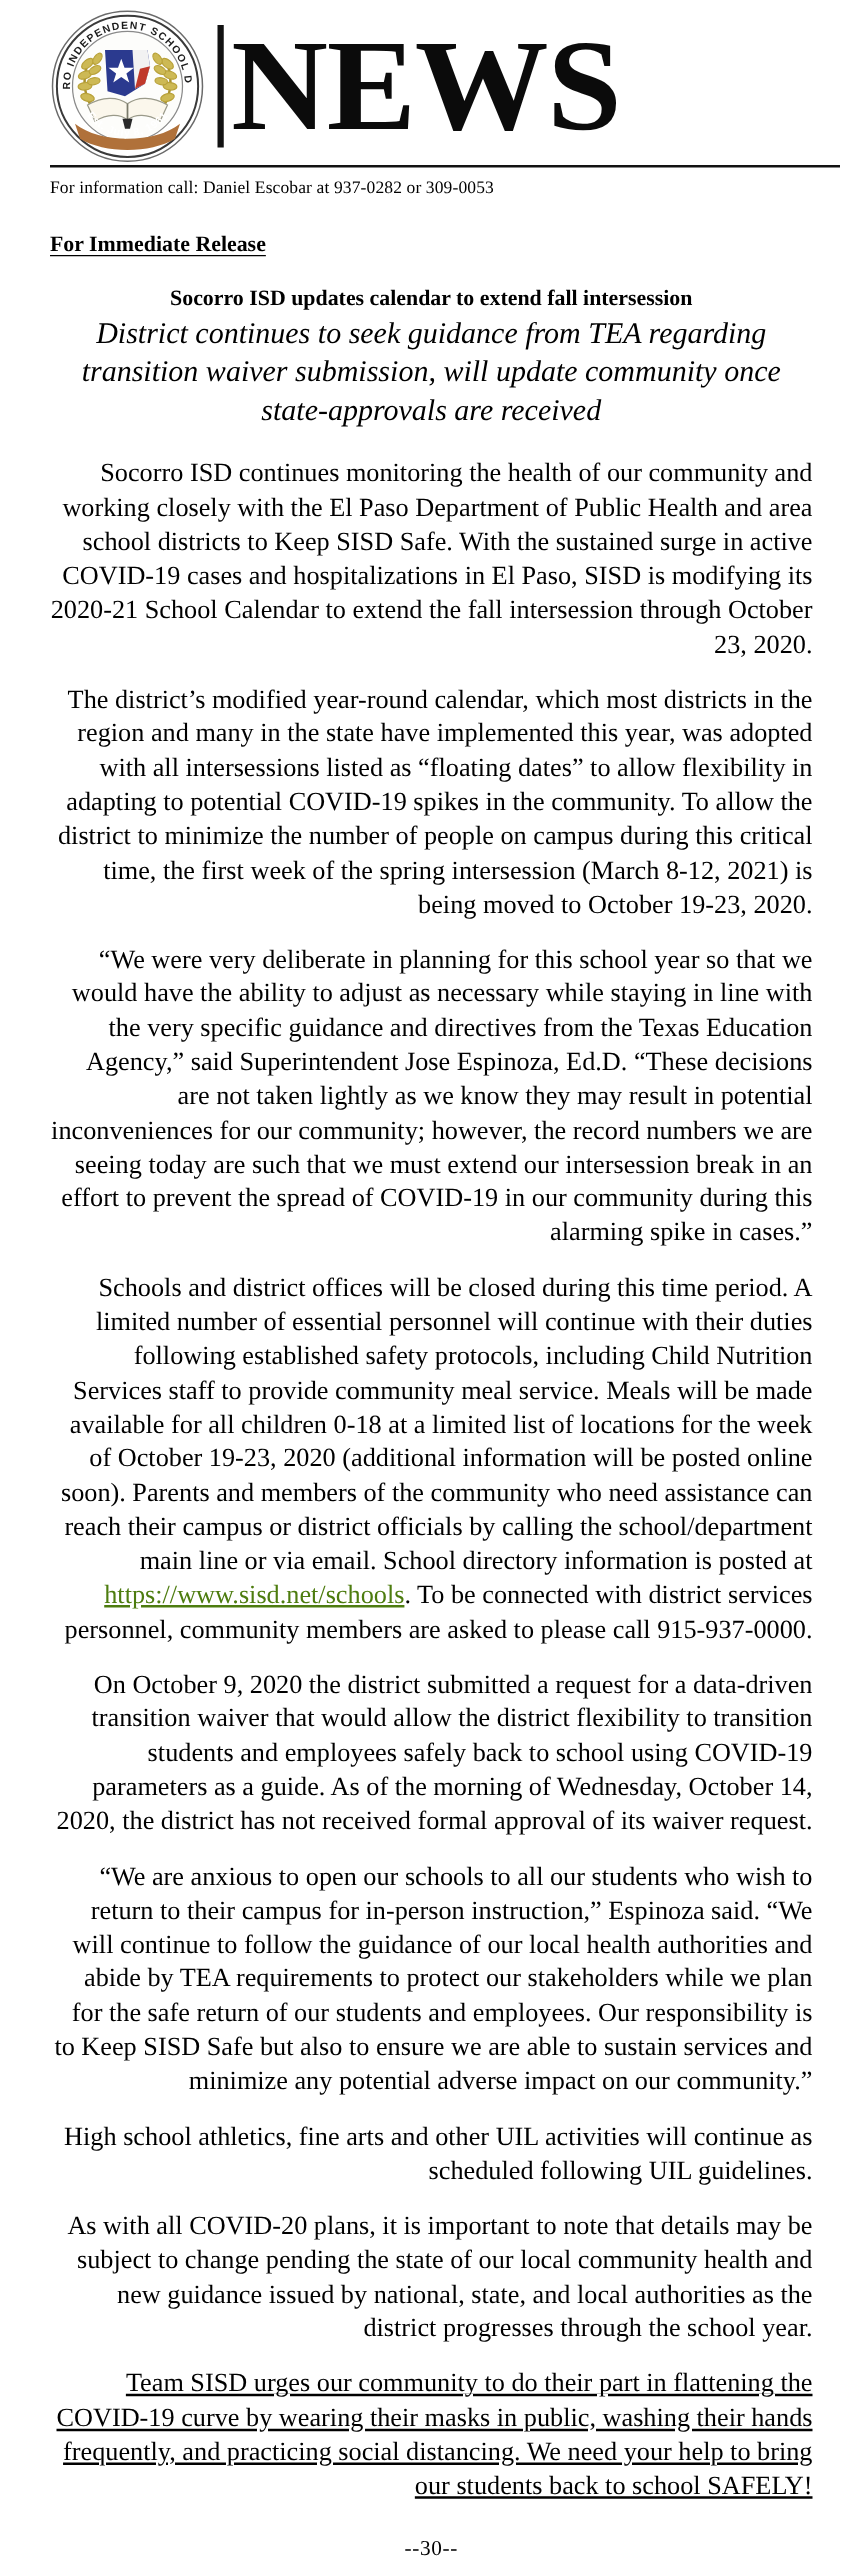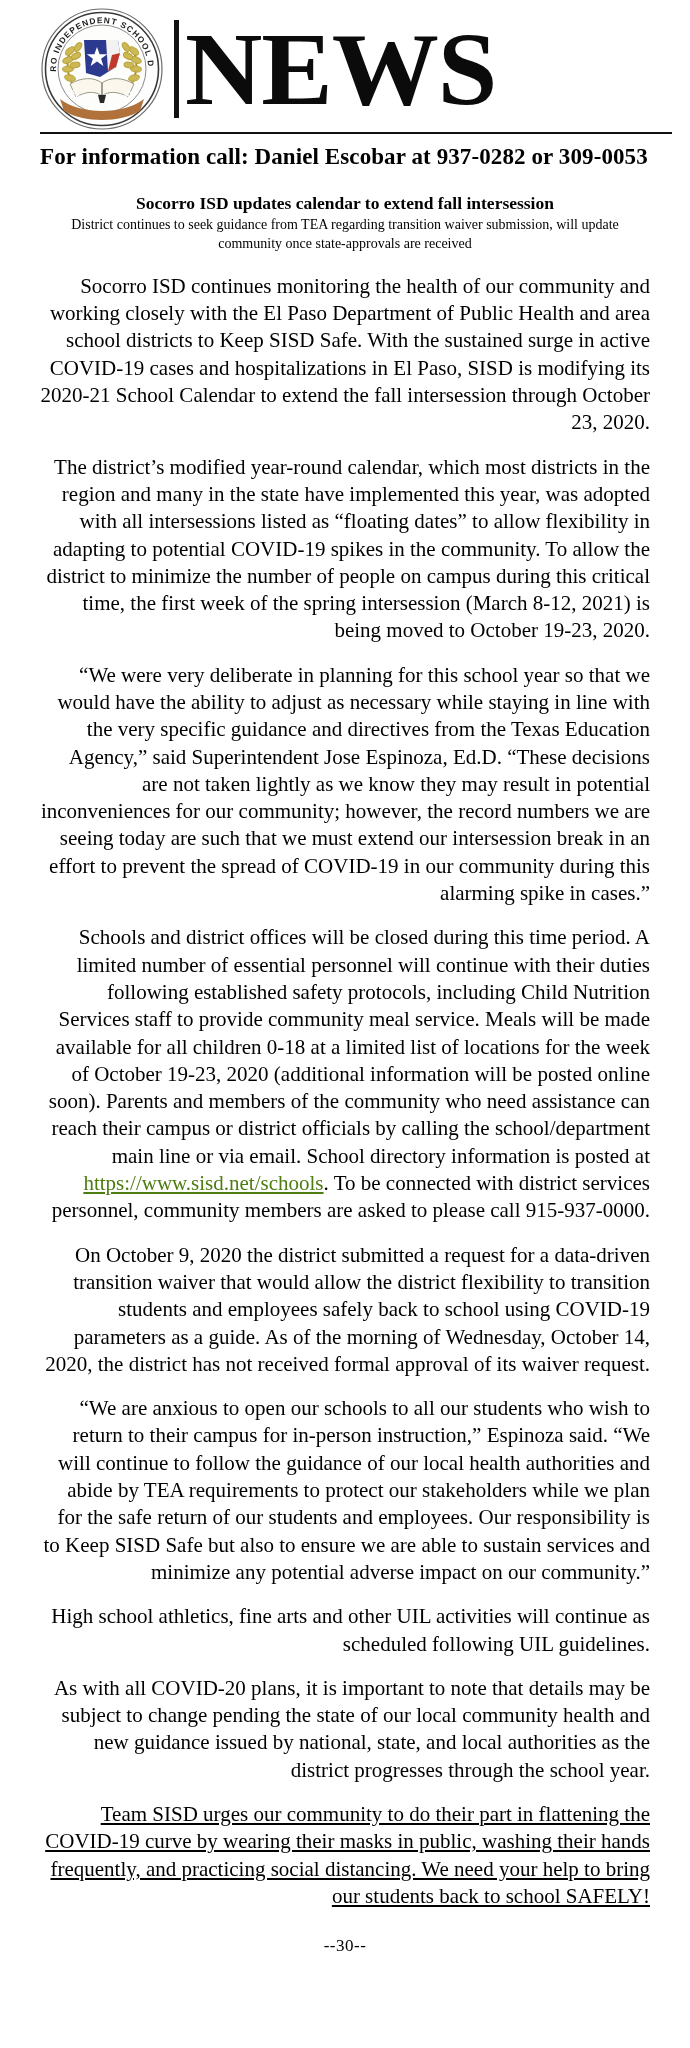--- a/index.html
+++ b/index.html
@@ -60,22 +60,22 @@
     transform-origin: left center;
   }
 
   .hrule {
     border: 0;
     border-top: 2.5px solid #111;
     margin: 2px 18px 0 40px;
   }
 
   .contact-line {
-    font-weight: 700;
-    font-size: 23px;
+    font-weight: 400;
+    font-size: 14px;
     line-height: 1.2;
     margin: 9px 18px 0 40px;
     letter-spacing: 0.1px;
   }
 
   .date-line {
     font-size: 17.5px;
     margin: 22px 18px 0 40px;
   }
 
@@ -92,21 +92,22 @@
     margin: 22px 58px 0 58px;
     text-align: center;
   }
   .headline {
     font-weight: 700;
     font-size: 17.5px;
     line-height: 1.25;
     margin: 0;
   }
   .subhead {
-    font-size: 14px;
+    font-style: italic;
+    font-size: 24px;
     line-height: 1.3;
     margin: 2px 0 0 0;
   }
 
   .body-copy {
     margin: 20px 40px 0 40px;
   }
   .body-copy p {
     font-size: 21px;
     line-height: 1.30;
@@ -195,20 +196,23 @@
     <div class="masthead-rule-vert"></div>
 
     <div class="news-word">NEWS</div>
   </div>
 
   <hr class="hrule">
 
   <div class="contact-line">For information call: Daniel Escobar at 937-0282 or 309-0053</div>
 
 
+  <div style="margin:0;">
+    <span class="immediate">For Immediate Release</span>
+  </div>
 
   <div class="headline-block">
     <div class="headline">Socorro ISD updates calendar to extend fall intersession</div>
     <div class="subhead">District continues to seek guidance from TEA regarding transition waiver submission, will update community once state-approvals are received</div>
   </div>
 
   <div class="body-copy">
     <p>Socorro ISD continues monitoring the health of our community and working closely with the El Paso Department of Public Health and area school districts to Keep SISD Safe. With the sustained surge in active COVID-19 cases and hospitalizations in El Paso, SISD is modifying its 2020-21 School Calendar to extend the fall intersession through October 23, 2020.</p>
     <p>The district’s modified year-round calendar, which most districts in the region and many in the state have implemented this year, was adopted with all intersessions listed as “floating dates” to allow flexibility in adapting to potential COVID-19 spikes in the community. To allow the district to minimize the number of people on campus during this critical time, the first week of the spring intersession (March 8-12, 2021) is being moved to October 19-23, 2020.</p>
     <p>“We were very deliberate in planning for this school year so that we would have the ability to adjust as necessary while staying in line with the very specific guidance and directives from the Texas Education Agency,” said Superintendent Jose Espinoza, Ed.D. “These decisions are not taken lightly as we know they may result in potential inconveniences for our community; however, the record numbers we are seeing today are such that we must extend our intersession break in an effort to prevent the spread of COVID-19 in our community during this alarming spike in cases.”</p>

